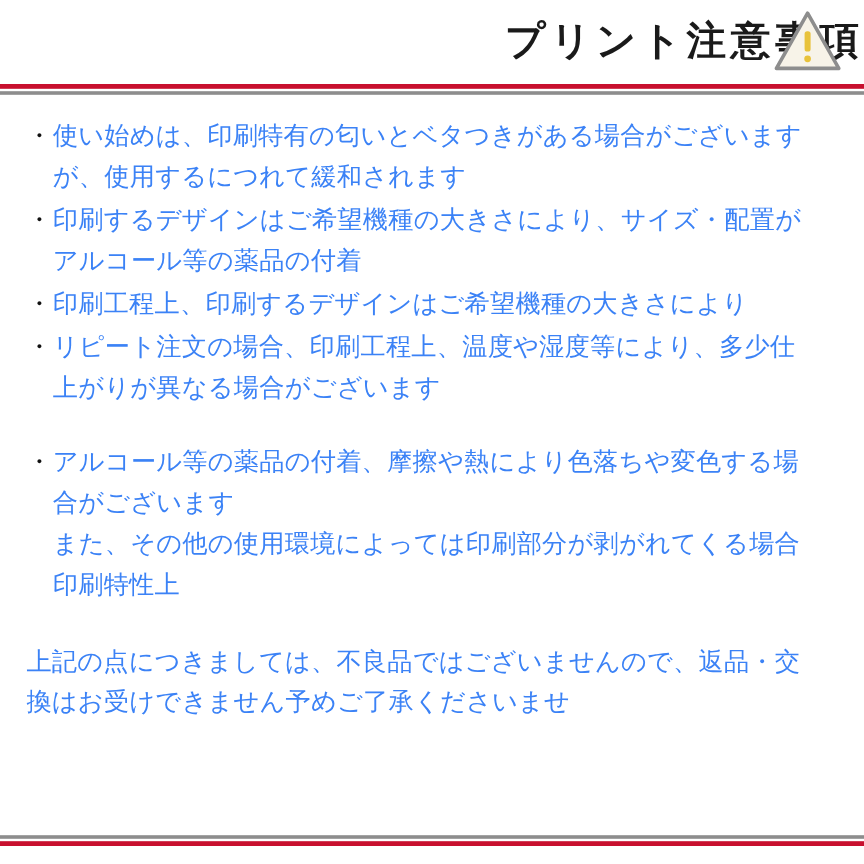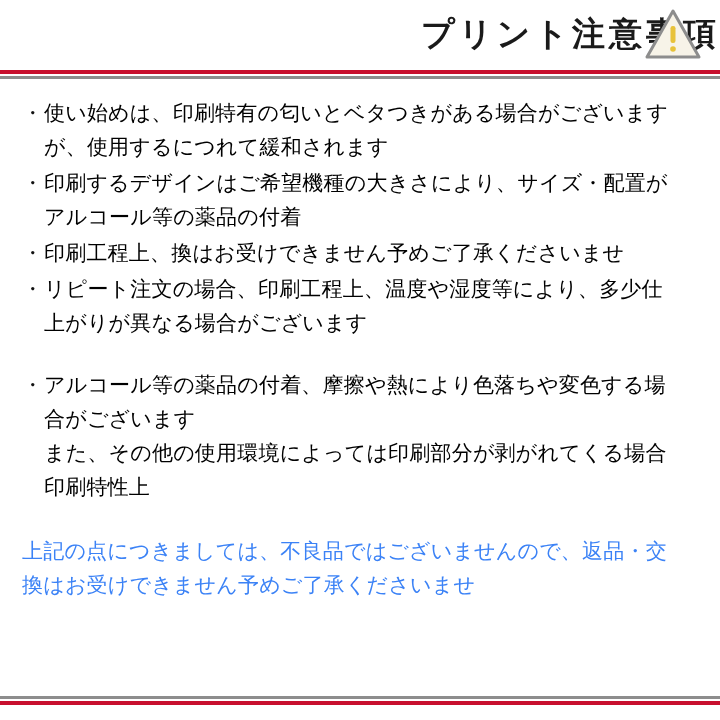--- a/index.html
+++ b/index.html
@@ -86,21 +86,21 @@
     flex: 0 0 auto;
     font-size: 21px;
     line-height: 34px;
     color: #111111;
     width: 22px;
   }
   .bullet-text {
     flex: 1 1 auto;
     font-size: 21px;
     line-height: 34px;
-    color: #000000;
+    color: #3b82f6;
     letter-spacing: 0.2px;
     white-space: pre-line;
   }
   .gap-block {
     height: 26px;
   }
   .notice {
     margin-top: 30px;
     font-size: 21px;
     line-height: 34px;
@@ -140,21 +140,21 @@
     </div>
 
     <div class="bullet-block">
       <div class="bullet-mark">・</div>
       <div class="bullet-text">印刷するデザインはご希望機種の大きさにより、サイズ・配置が
 アルコール等の薬品の付着</div>
     </div>
 
     <div class="bullet-block">
       <div class="bullet-mark">・</div>
-      <div class="bullet-text">印刷工程上、換はお受けできません予めご了承くださいませ</div>
+      <div class="bullet-text">印刷工程上、印刷するデザインはご希望機種の大きさにより</div>
     </div>
 
     <div class="bullet-block">
       <div class="bullet-mark">・</div>
       <div class="bullet-text">リピート注文の場合、印刷工程上、温度や湿度等により、多少仕
 上がりが異なる場合がございます</div>
     </div>
 
     <div class="gap-block"></div>
 

